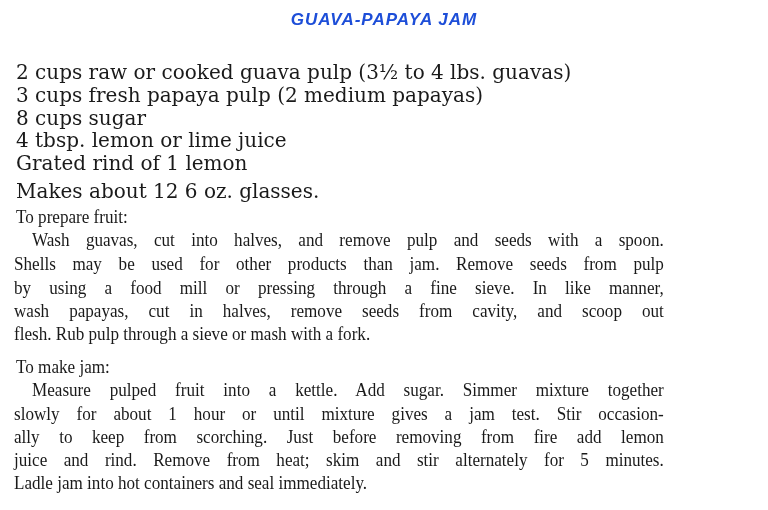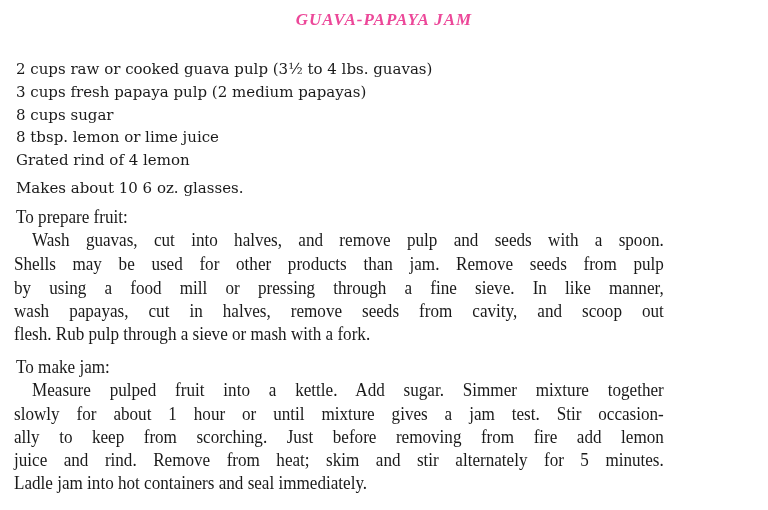--- a/index.html
+++ b/index.html
@@ -4,47 +4,47 @@
 <style>
   html, body { margin: 0; padding: 0; }
   body {
     width: 768px; height: 510px; background: #ffffff; overflow: hidden;
     color: #1a1a1a;
     font-family: "DejaVu Serif", serif;
   }
   .page { position: relative; width: 768px; height: 510px; }
   .title {
     position: absolute; top: 10px; left: 0; width: 768px; text-align: center;
-    font-family: Liberation Serif, serif; font-weight: bold; font-style: italic;
-    font-size: 17px; letter-spacing: 1px; color: #ec4899;
+    font-family: Liberation Sans, sans-serif; font-weight: bold; font-style: italic;
+    font-size: 17px; letter-spacing: 1px; color: #1d4ed8;
   }
   .line {
     position: absolute; left: 16px; white-space: nowrap;
     font-family: "DejaVu Serif", serif; font-size: 16.5px; color: #1a1a1a;
     transform-origin: left top;
   }
-  .ing { font-family: "DejaVu Serif", serif; font-size: 15px; }
+  .ing { font-family: "DejaVu Serif", serif; font-size: 20px; }
   .para { left: 14px; width: 722px; white-space: normal; text-align: justify; text-align-last: justify; }
   .para.last { text-align-last: left; }
   .indent { padding-left: 20px; }
   .narrow { font-family: "Liberation Serif", serif; font-size: 19px; transform: scaleX(0.9); }
 </style>
 </head>
 <body>
 
 <div class="page">
   <div class="title">GUAVA-PAPAYA JAM</div>
 
   <div class="line ing" style="top:60px;">2 cups raw or cooked guava pulp (3½ to 4 lbs. guavas)</div>
   <div class="line ing" style="top:83px;">3 cups fresh papaya pulp (2 medium papayas)</div>
   <div class="line ing" style="top:106px;">8 cups sugar</div>
-  <div class="line ing" style="top:128px;">8 tbsp. lemon or lime juice</div>
-  <div class="line ing" style="top:151px;">Grated rind of 4 lemon</div>
+  <div class="line ing" style="top:128px;">4 tbsp. lemon or lime juice</div>
+  <div class="line ing" style="top:151px;">Grated rind of 1 lemon</div>
 
-  <div class="line ing" style="top:179px;">Makes about 10 6 oz. glasses.</div>
+  <div class="line ing" style="top:179px;">Makes about 12 6 oz. glasses.</div>
 
   <div class="line narrow" style="top:206px;">To prepare fruit:</div>
   <div class="line narrow para indent" style="top:229px; width:702px;">Wash guavas, cut into halves, and remove pulp and seeds with a spoon.</div>
   <div class="line narrow para" style="top:253px;">Shells may be used for other products than jam. Remove seeds from pulp</div>
   <div class="line narrow para" style="top:277px;">by using a food mill or pressing through a fine sieve. In like manner,</div>
   <div class="line narrow para" style="top:300px;">wash papayas, cut in halves, remove seeds from cavity, and scoop out</div>
   <div class="line narrow para last" style="top:323px;">flesh. Rub pulp through a sieve or mash with a fork.</div>
 
   <div class="line narrow" style="top:356px;">To make jam:</div>
   <div class="line narrow para indent" style="top:379px; width:702px;">Measure pulped fruit into a kettle. Add sugar. Simmer mixture together</div>

